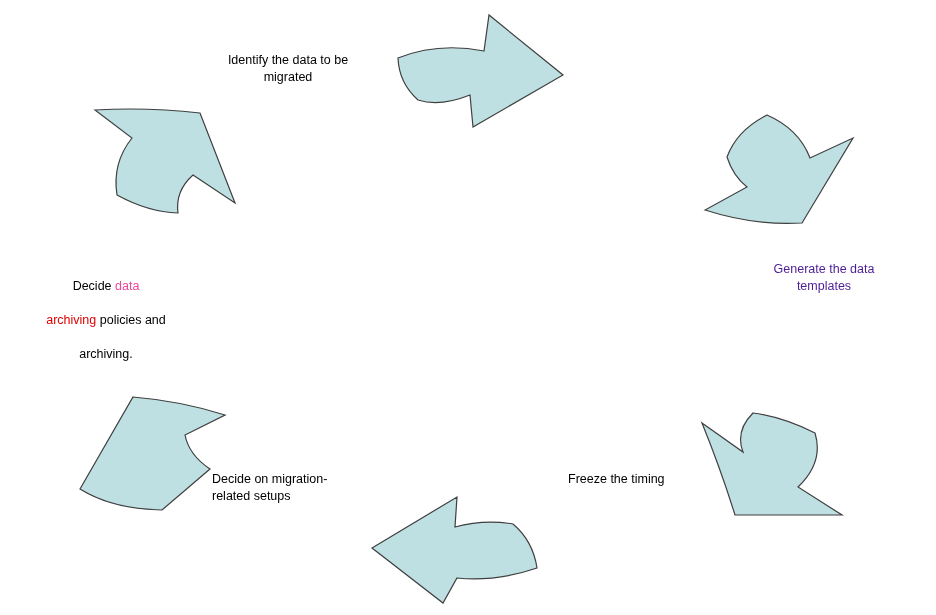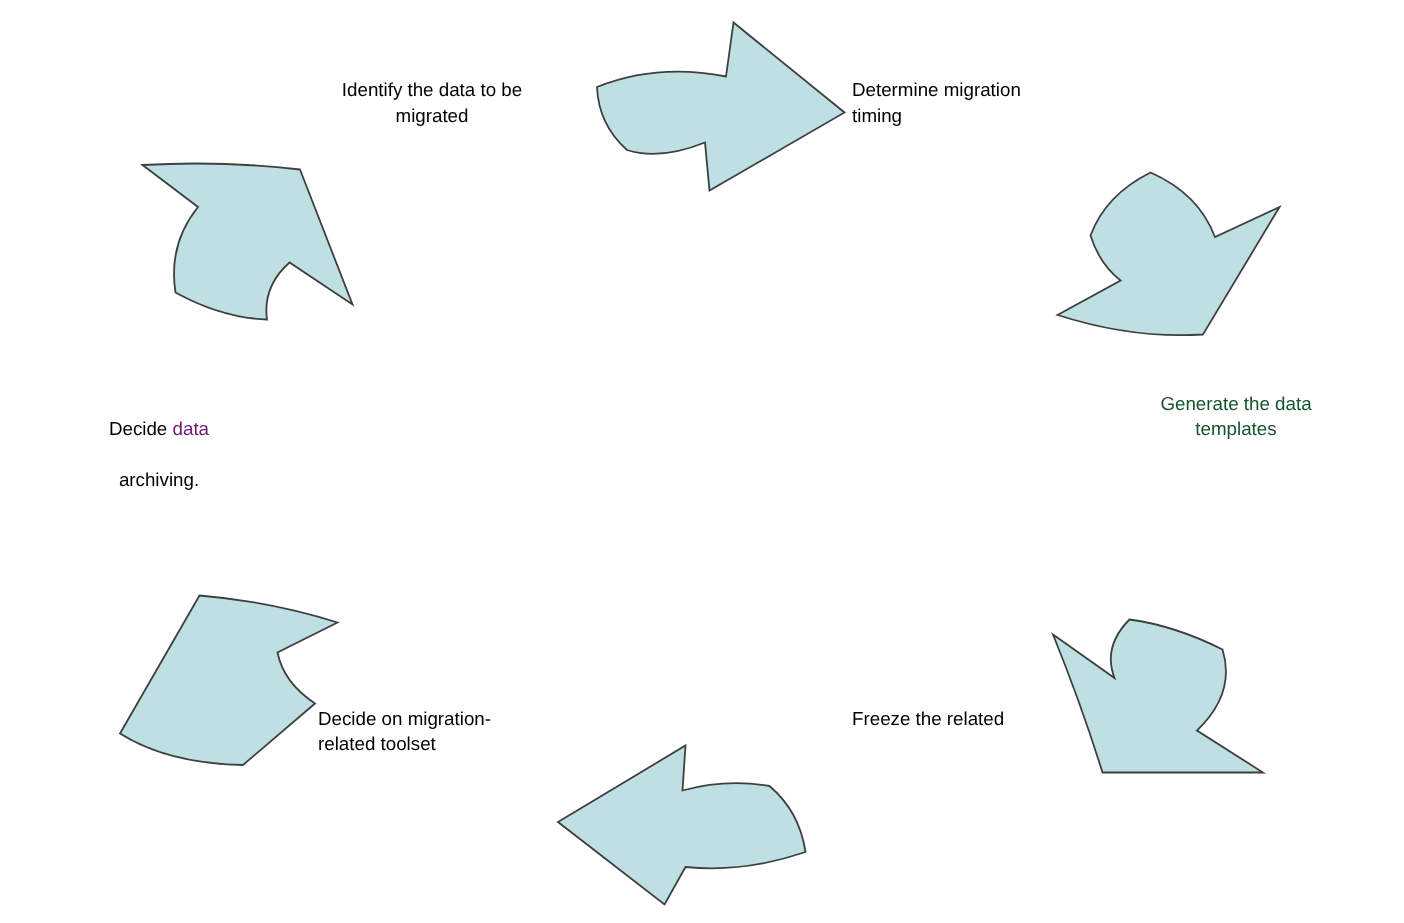--- a/index.html
+++ b/index.html
@@ -41,29 +41,28 @@
     <path class="cycle-arrow" d="M 372 548 L 457 497 L 455 527 Q 484 519 513 524 Q 533 541 537 568 Q 496 582 457 578 L 443 603 Z" fill="#bfe0e3" stroke="#3f3f3f"></path>
 
     <path class="cycle-arrow" d="M 80 489 L 133 397 Q 181 401 225 415 L 185 435 Q 189 455 210 469 L 162 510 Q 112 509 80 489 Z" fill="#bfe0e3" stroke="#3f3f3f"></path>
 
     <path class="cycle-arrow" d="M 95 110 Q 148 107 200 113 L 235 203 L 193 175 Q 175 191 178 213 Q 148 212 117 195 Q 112 163 132 138 Z" fill="#bfe0e3" stroke="#3f3f3f"></path>
   </svg>
 
   <div class="step-label centered" style="left: 208px; top: 52px; width: 160px; color: rgb(0, 0, 0);">Identify the data to be
 migrated</div>
 
-  <div class="step-label left-aligned" style="left: 568px; top: 52px; width: 140px; color: rgb(0, 0, 0);">Determine migration
-timing</div>
 
-  <div class="step-label centered" style="left: 749px; top: 261px; width: 150px; color: #14532d;">Generate the data
+  <div class="step-label centered" style="left: 749px; top: 261px; width: 150px; color: #4c1d95;">Generate the data
 templates</div>
 
-  <div class="step-label left-aligned" style="left: 568px; top: 471px; width: 140px; color: rgb(0, 0, 0);">Freeze the related</div>
+  <div class="step-label left-aligned" style="left: 568px; top: 471px; width: 140px; color: rgb(0, 0, 0);">Freeze the timing</div>
 
   <div class="step-label left-aligned" style="left: 212px; top: 471px; width: 140px; color: rgb(0, 0, 0);">Decide on migration-
-related toolset</div>
+related setups</div>
 
   <div class="step-label centered" style="left: 31px; top: 261px; width: 150px; color: rgb(0, 0, 0);">
-    <div><span>Decide </span><span class="hl" style="color: #701a75;">data</span></div>
+    <div><span>Decide </span><span class="hl" style="color: #ec4899;">data</span></div>
+    <div><span class="hl" style="color: rgb(221, 0, 0);">archiving</span><span> policies and</span></div>
     <div><span>archiving.</span></div>
   </div>
 
 </div>
 
 </body></html>

